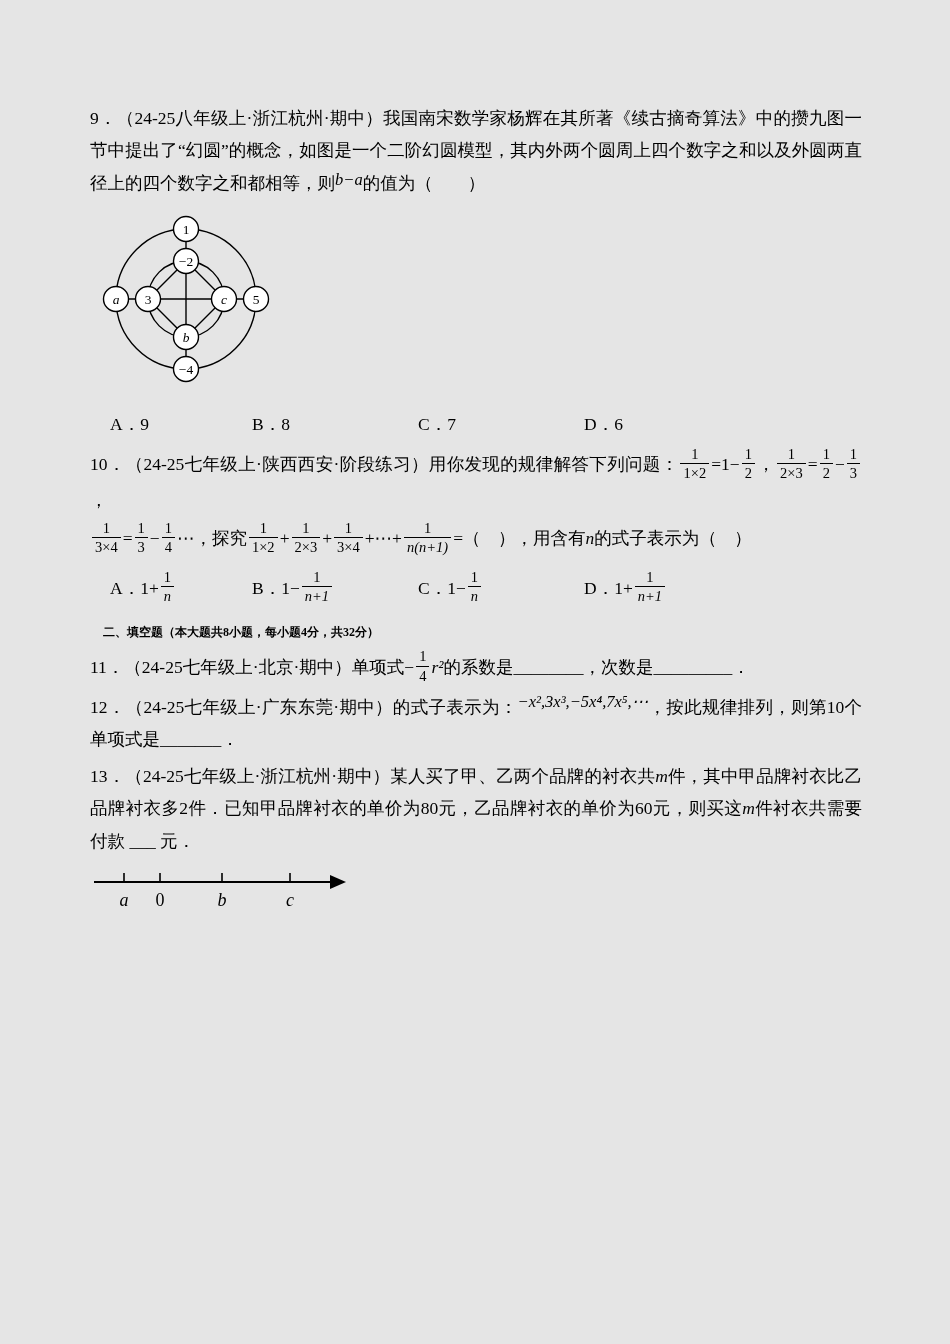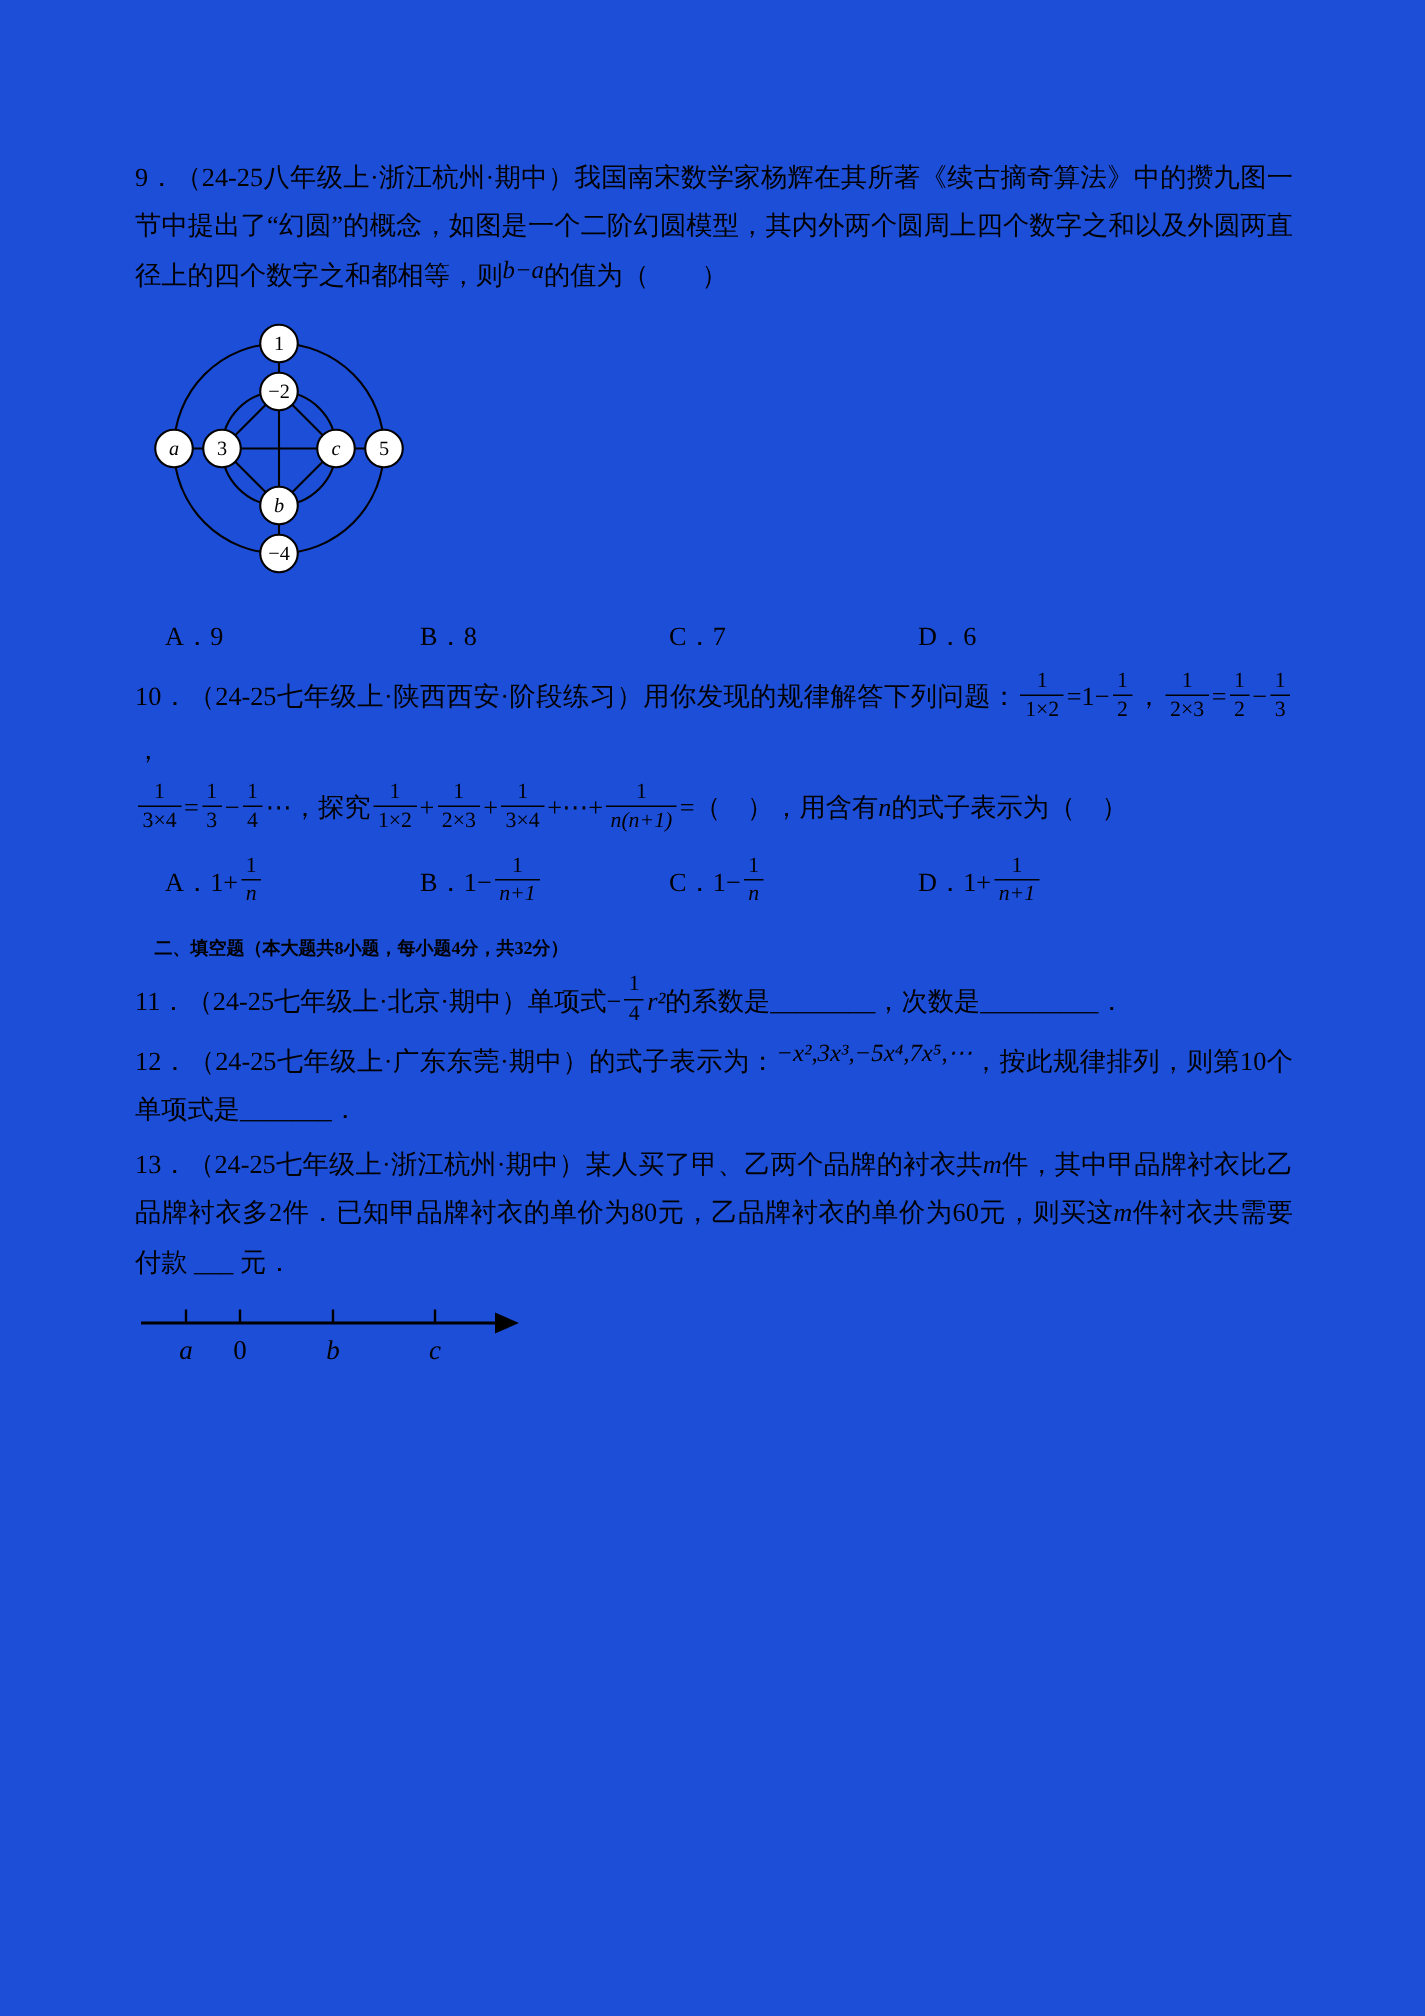--- a/index.html
+++ b/index.html
@@ -1,38 +1,38 @@
 <!DOCTYPE html>
 <html><head>
 <meta charset="utf-8">
 <style>
   * { margin:0; padding:0; box-sizing:border-box; }
   html,body { background:#ffffff; }
   .page {
-    width:950px; height:1344px; margin:0 auto; background:#1d4ed8; color:#000;
+    width:950px; height:1344px; margin:0 auto; background:#e5e5e5; color:#000;
     font-family:"Liberation Serif","DejaVu Serif",serif;
     font-size:17.5px; overflow:hidden;
     padding:102px 88px 0 90px;
   }
   .para { text-align:justify; line-height:1.85; }
   .math { font-family:"Liberation Serif","DejaVu Serif",serif; font-style:italic; }
   .raise { position:relative; top:-6px; font-size:16.5px;margin-top:48px; }
   .raise-sm { position:relative; top:-4px; font-size:16.5px; }
 
   .frac {
     display:inline-block; vertical-align:middle; text-align:center;
     line-height:1.12; font-size:14.5px; margin:0 2px; position:relative; top:-3px;
   }
   .frac .num { display:block; border-bottom:1.2px solid #000; padding:0 3px 1px; }
   .frac .den { display:block; padding:1px 3px 0; }
   .frac .it { font-style:italic; }
 
   .options { display:flex; padding-left:20px; margin:12px 0 10px; line-height:1.6; }
   .opt-1 { width:142px; }
-  .opt-2 { width:166px;margin-left:28px; }
+  .opt-2 { width:166px; }
   .opt-3 { width:166px; }
   .opt-4 { flex:1; }
 
   .options-frac { align-items:center; margin:14px 0 6px; }
 
   .diagram { margin:8px 0 2px 0; }
   .ln { fill:none; stroke:#000; stroke-width:1.4; }
   .node circle { fill:#ffffff; stroke:#000; stroke-width:1.4; }
   .node text {
     font-size:13.5px; text-anchor:middle;

